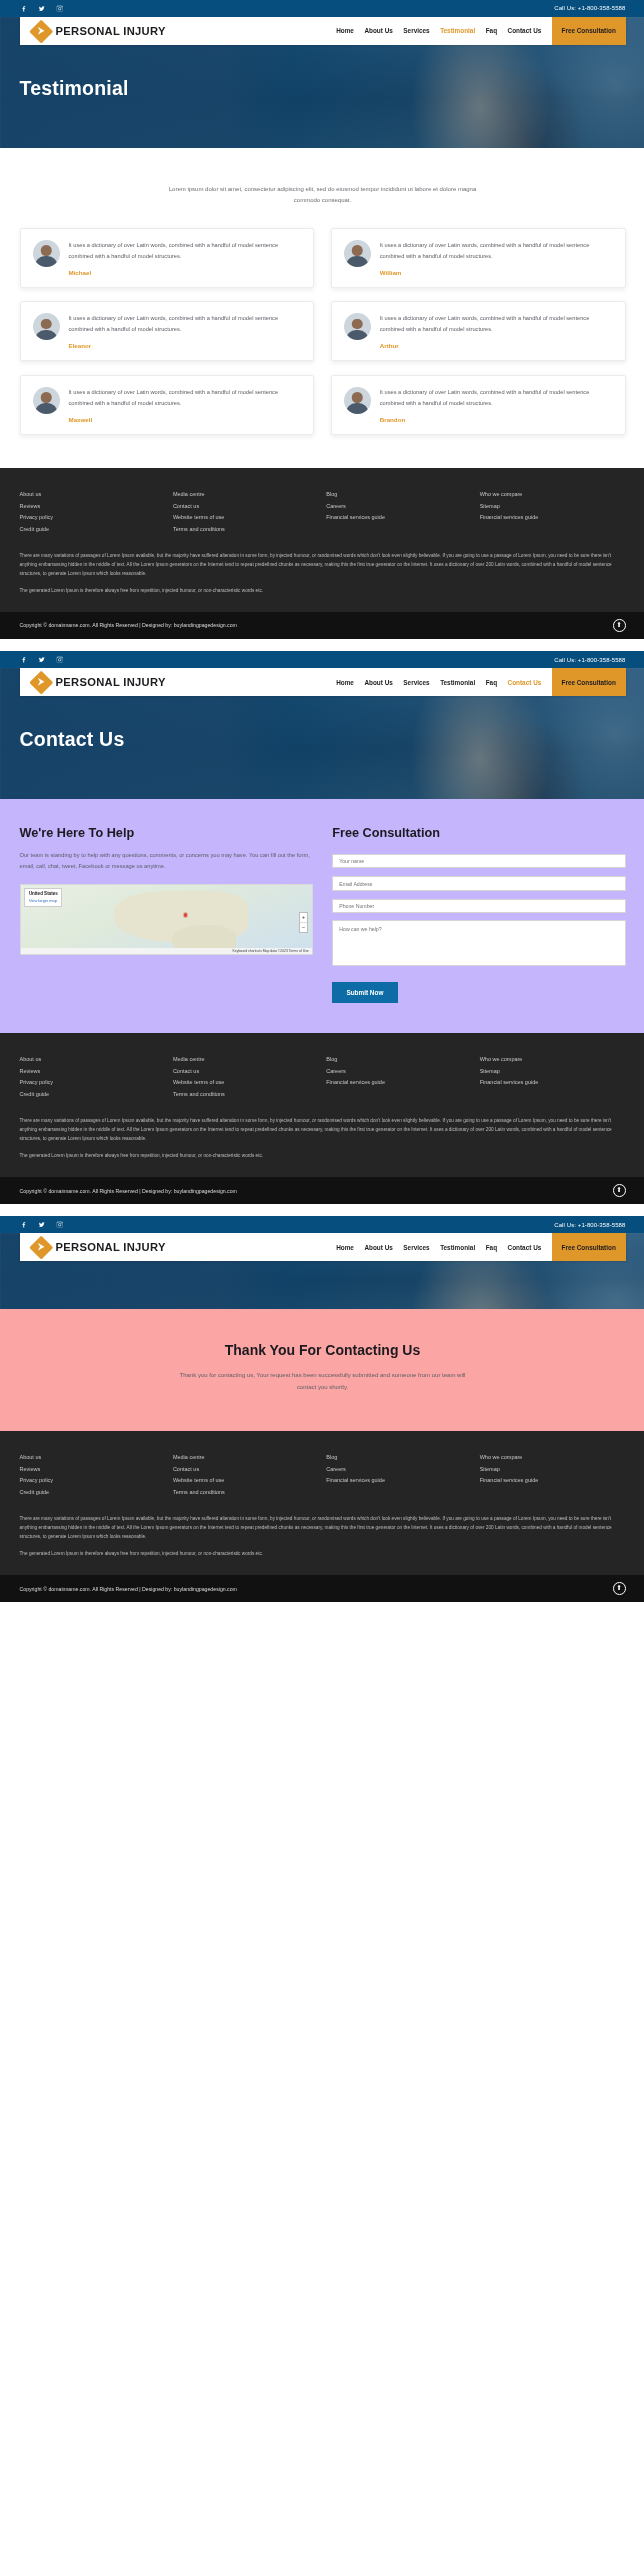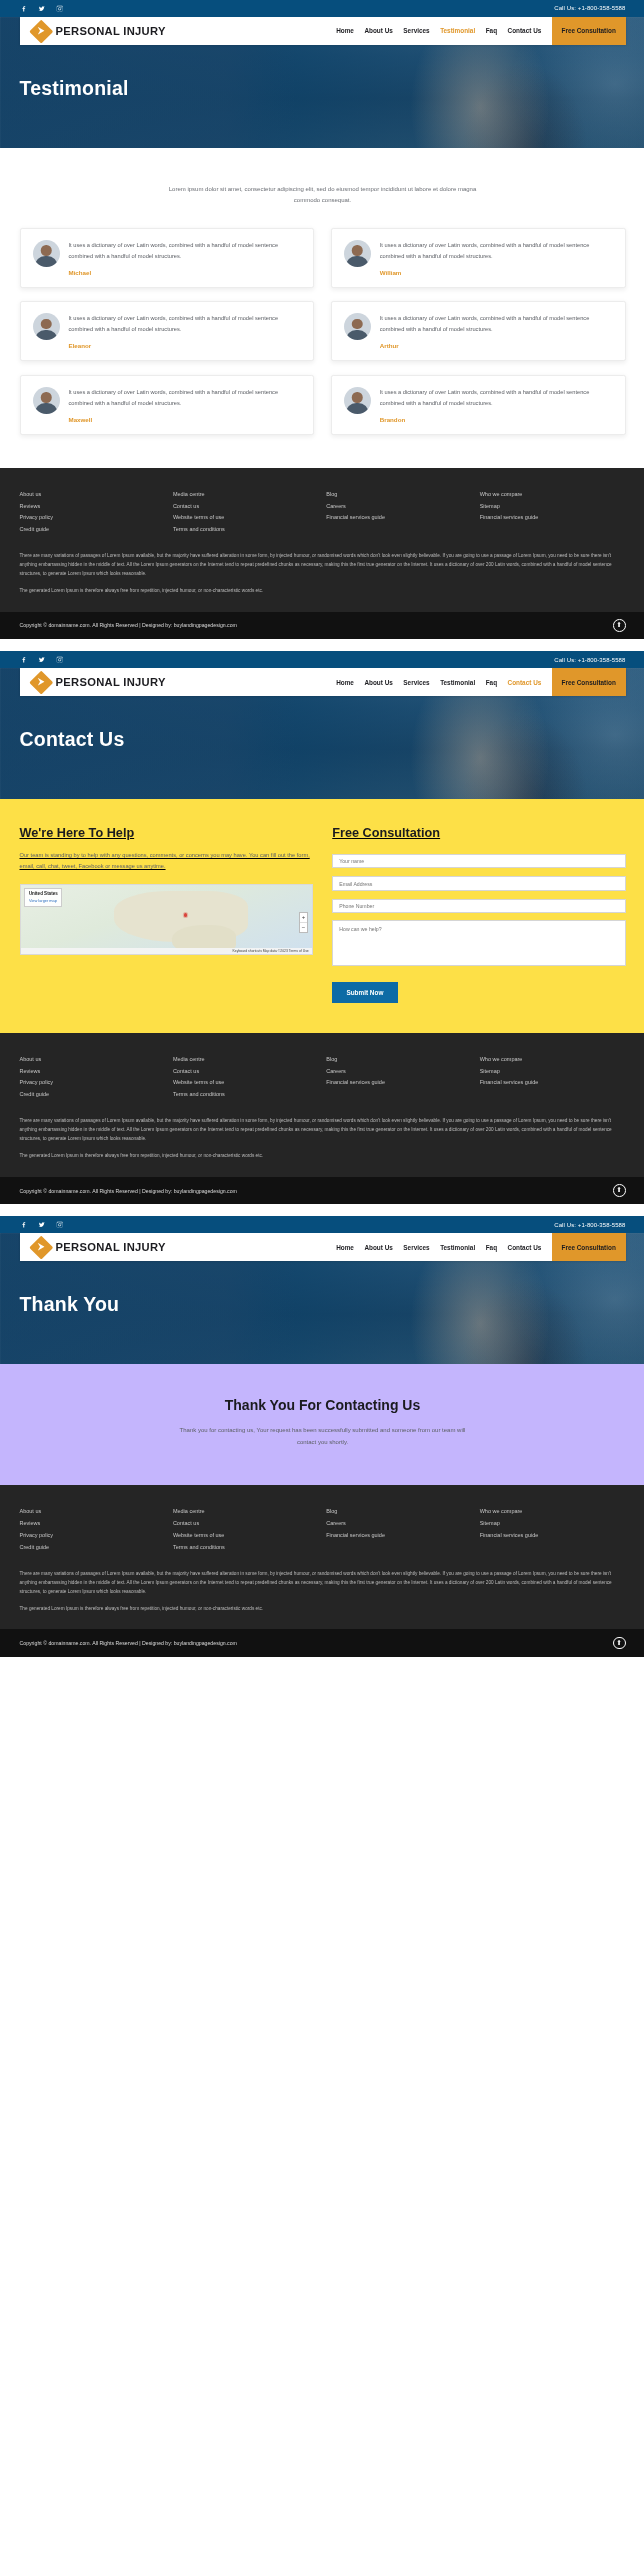--- a/index.html
+++ b/index.html
@@ -149,22 +149,22 @@
     background:#111111; padding:7.5px 19.5px; display:flex; align-items:center;
   }
   .copybar span { font-size:5.2px; color:#dcdcdc; }
   .totop {
     margin-left:auto; width:12.7px; height:12.7px; border-radius:50%;
     border:1.1px solid #ffffff; color:#fff; display:flex; align-items:center;
     justify-content:center; font-size:6.7px; line-height:1;
   }
 
   
-  .contact-sec { background:#fde047; padding:27px 19.5px 30px; display:grid;
-    grid-template-columns:1fr 1fr; gap:0 19.5px;text-decoration:underline; }
+  .contact-sec { background:#c4b5fd; padding:27px 19.5px 30px; display:grid;
+    grid-template-columns:1fr 1fr; gap:0 19.5px; }
   .ct-h { font-size:12.7px; font-weight:700; color:#1b1b1f; }
   .ct-p { font-size:5.7px; color:#5d6066; line-height:1.95; margin-top:10.5px; }
   .map {
     margin-top:12px; height:71px; border:0.7px solid #d9d9d9; position:relative;
     background:linear-gradient(160deg,#e8efe4 0%,#dfeadb 40%,#cfe0ef 100%);
     overflow:hidden;
   }
   .map-label {
     position:absolute; left:3.7px; top:3px; background:rgba(255,255,255,.92);
     padding:1.5px 3.7px; font-size:4.2px; color:#333; line-height:1.5; border:0.7px solid #ccc;
@@ -200,21 +200,21 @@
     font-family:"Liberation Sans", sans-serif;
   }
   textarea.form-field { height:46px; padding:4.5px 6px; resize:none; }
   .submit-btn {
     background:#0d6ba5; color:#fff; border:0; font-size:6.4px; font-weight:700;
     padding:6.7px 14.2px; margin-top:6.7px; cursor:pointer;
     font-family:"Liberation Sans", sans-serif;
   }
 
   
-  .thanks { background:#c4b5fd; padding:33px 19.5px 37px; text-align:center; }
+  .thanks { background:#fca5a5; padding:33px 19.5px 37px; text-align:center; }
   .thanks h2 { font-size:14px; font-weight:700; color:#1b1b1f; }
   .thanks p {
     font-size:6px; color:#5d6066; line-height:1.95; max-width:300px; margin:12px auto 0;
   }
   .gap { height:12px; background:#ffffff; }
 </style>
 </head>
 <body>
 
 <div class="page">
@@ -529,21 +529,20 @@
             <a href="#">Home</a>
             <a href="#">About Us</a>
             <a href="#">Services</a>
             <a href="#">Testimonial</a>
             <a href="#">Faq</a>
             <a href="#">Contact Us</a>
             <a href="#" class="btn-consult">Free Consultation</a>
           </div>
         </div>
       </div>
-      <div class="hero-title">Thank You</div>
       <div class="hero-pad"></div>
     </div>
   </div>
 
   <div class="thanks">
     <h2>Thank You For Contacting Us</h2>
     <p>Thank you for contacting us, Your request has been successfully submitted and someone from our team will contact you shortly.</p>
   </div>
 
   <div class="footer">

